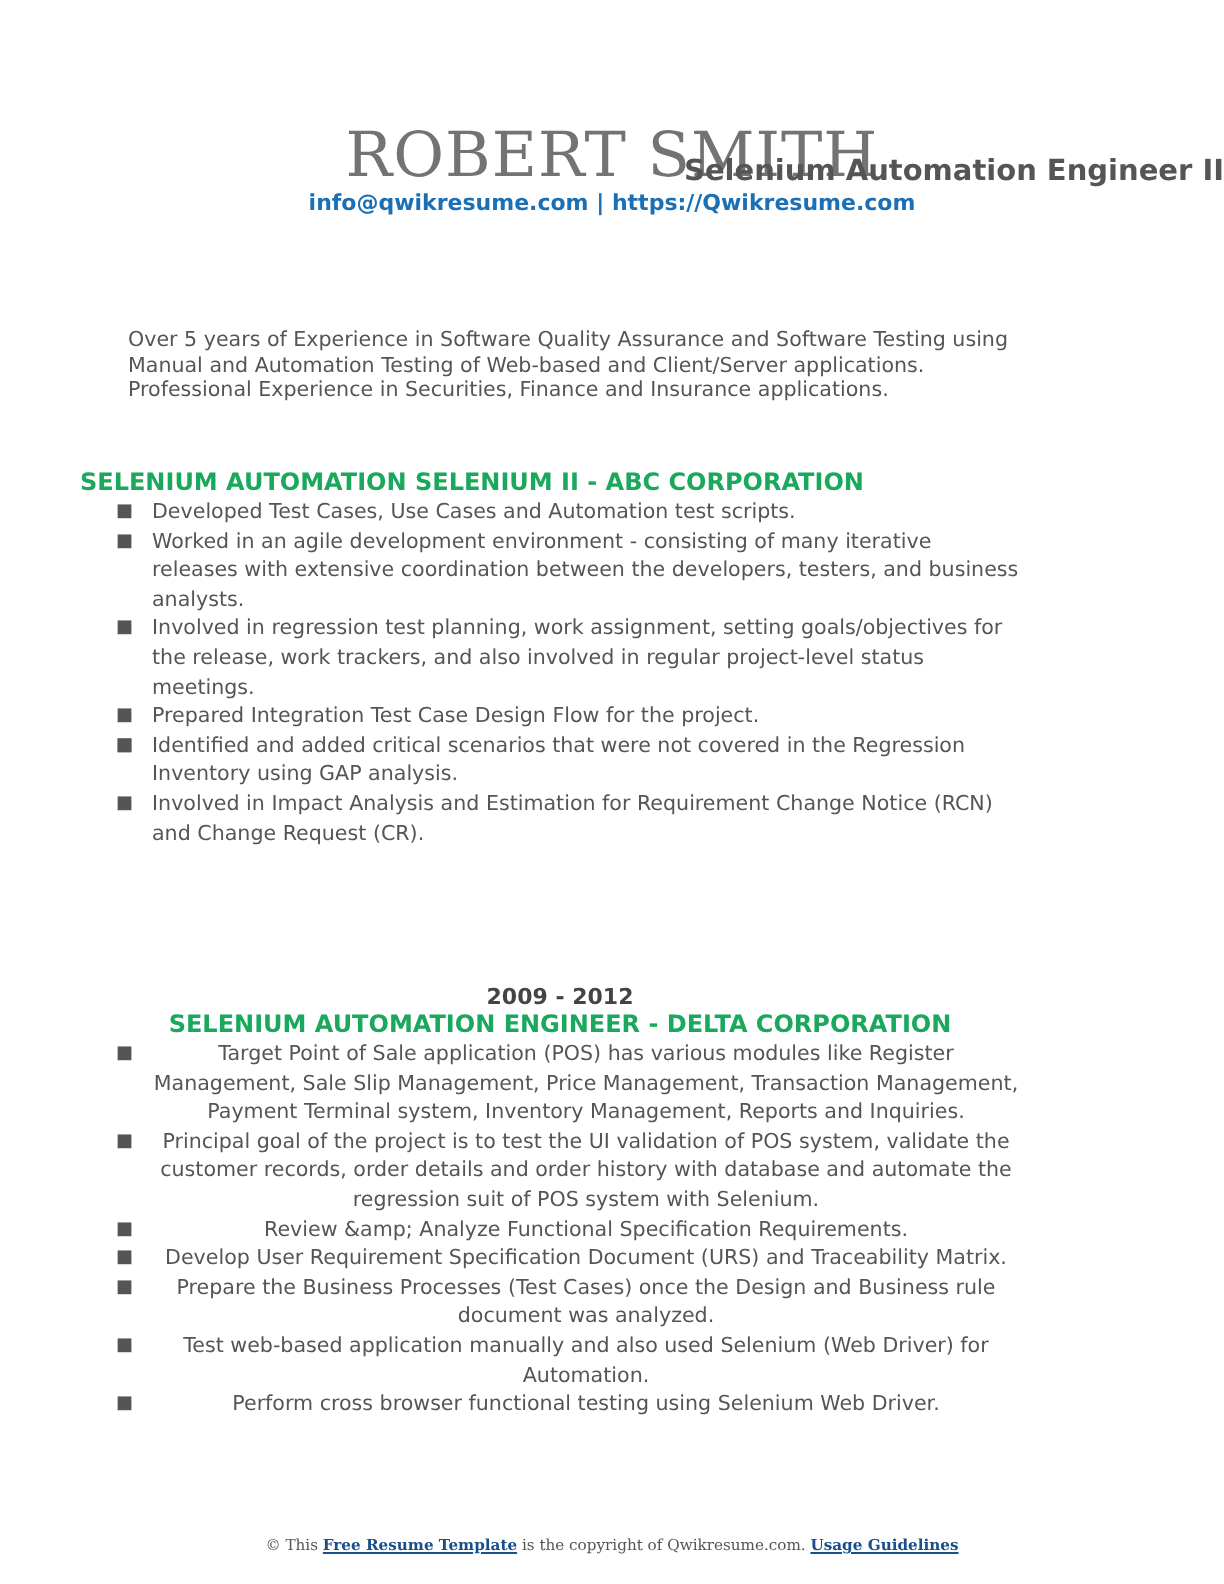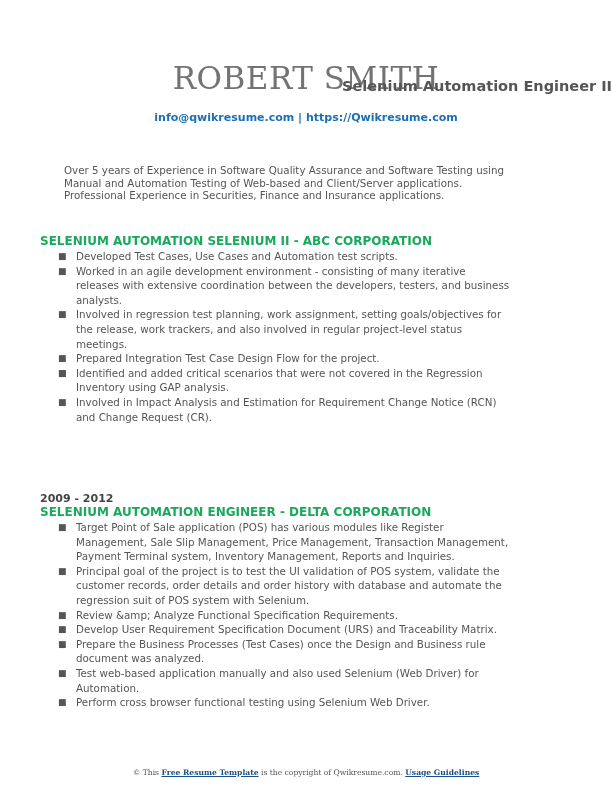--- a/index.html
+++ b/index.html
@@ -1,19 +1,19 @@
 <!DOCTYPE html>
 <html><head>
 <meta charset="utf-8">
 <style>
   html, body { margin: 0; padding: 0; background: #ffffff; }
   body { width: 612px; height: 792px; position: relative; overflow: hidden; font-family: "DejaVu Sans", sans-serif; color: #555555; }
   .name { position: absolute; top: 38px; left: 0; width: 612px; text-align: center; font-family: "DejaVu Serif", serif; font-size: 31px; color: #737373; letter-spacing: 0.5px; line-height: 36px; margin-top: 22px; }
   .jobtitle { position: absolute; top: 77px; left: 0; width: 612px; text-align: right; font-weight: bold; font-size: 14.5px; color: #555555; line-height: 18px; }
-  .contact { position: absolute; top: 111px; left: 0; width: 612px; text-align: center; font-weight: bold; font-size: 11px; color: #1a6fb5; line-height: 14px; }
+  .contact { position: absolute; top: 95px; left: 0; width: 612px; text-align: center; font-weight: bold; font-size: 11px; color: #1a6fb5; line-height: 14px; }
   .contact a { color: #1a6fb5; text-decoration: none; }
   .summary { position: absolute; top: 164px; left: 64px; width: 450px; font-size: 10.3px; line-height: 12.6px; color: #555555; }
   .section { position: absolute; left: 40px; width: 480px; }
   .date { font-weight: bold; font-size: 11px; color: #444444; line-height: 13px; }
   .role { font-weight: bold; font-size: 12px; color: #1aa85c; line-height: 15px; }
   ul { margin: 0; padding: 0 0 0 36px; list-style: none; }
   li { position: relative; font-size: 10.3px; line-height: 14.6px; color: #555555; padding-right: 10px; }
   li .bullet { position: absolute; left: -18px; top: 0; font-size: 9px; color: #555555; }
   .footer { position: absolute; top: 768px; left: 0; width: 612px; text-align: center; font-family: "DejaVu Serif", serif; font-size: 7.6px; color: #555555; line-height: 10px; }
   .footer a { color: #1a4f8a; text-decoration: underline; font-weight: bold; }
@@ -35,21 +35,21 @@
     <li><span class="bullet">■</span><span>Developed Test Cases, Use Cases and Automation test scripts.</span></li>
     <li><span class="bullet">■</span><span>Worked in an agile development environment - consisting of many iterative releases with extensive coordination between the developers, testers, and business analysts.</span></li>
     <li><span class="bullet">■</span><span>Involved in regression test planning, work assignment, setting goals/objectives for the release, work trackers, and also involved in regular project-level status meetings.</span></li>
     <li><span class="bullet">■</span><span>Prepared Integration Test Case Design Flow for the project.</span></li>
     <li><span class="bullet">■</span></li>
     <li><span class="bullet">■</span><span>Identified and added critical scenarios that were not covered in the Regression Inventory using GAP analysis.</span></li>
     <li><span class="bullet">■</span><span>Involved in Impact Analysis and Estimation for Requirement Change Notice (RCN) and Change Request (CR).</span></li>
   </ul>
 </div>
 
-<div class="section" style="top:492px;">
+<div class="section" style="top:492px;text-align:center;">
   <div class="date">2009 - 2012</div>
   <div class="role">SELENIUM AUTOMATION ENGINEER - DELTA CORPORATION</div>
   <ul>
     <li><span class="bullet">■</span><span>Target Point of Sale application (POS) has various modules like Register Management, Sale Slip Management, Price Management, Transaction Management, Payment Terminal system, Inventory Management, Reports and Inquiries.</span></li>
     <li><span class="bullet">■</span><span>Principal goal of the project is to test the UI validation of POS system, validate the customer records, order details and order history with database and automate the regression suit of POS system with Selenium.</span></li>
     <li><span class="bullet">■</span><span>Review &amp;amp; Analyze Functional Specification Requirements.</span></li>
     <li><span class="bullet">■</span><span>Develop User Requirement Specification Document (URS) and Traceability Matrix.</span></li>
     <li><span class="bullet">■</span><span>Prepare the Business Processes (Test Cases) once the Design and Business rule document was analyzed.</span></li>
     <li><span class="bullet">■</span><span>Test web-based application manually and also used Selenium (Web Driver) for Automation.</span></li>
     <li><span class="bullet">■</span><span>Perform cross browser functional testing using Selenium Web Driver.</span></li>

